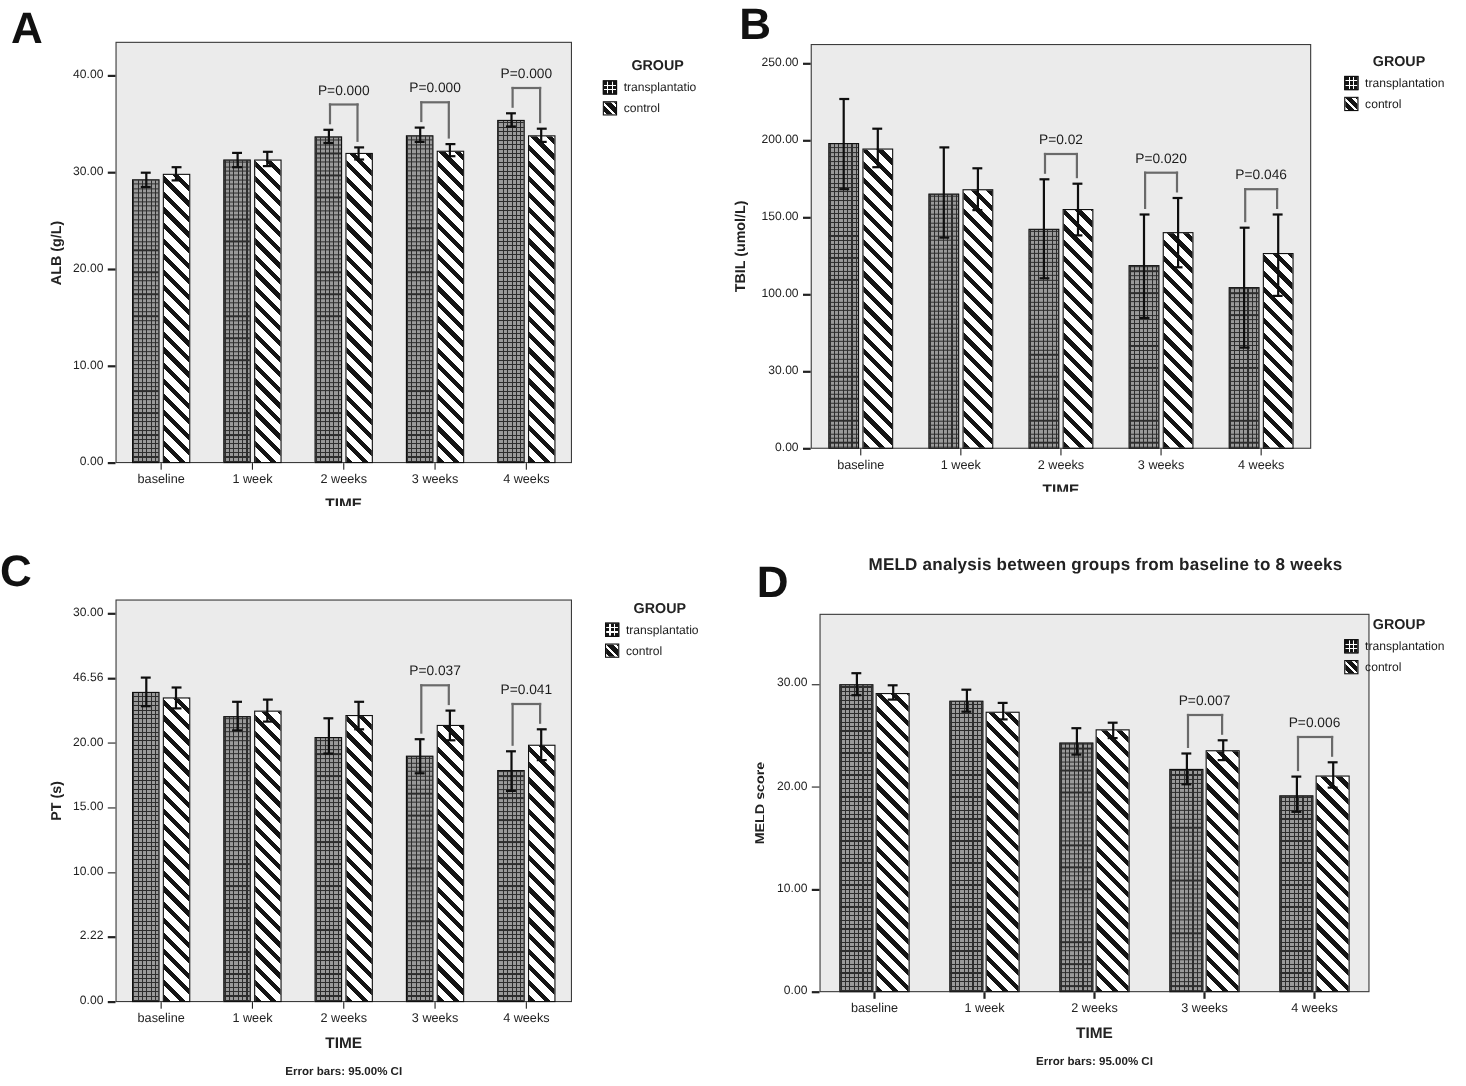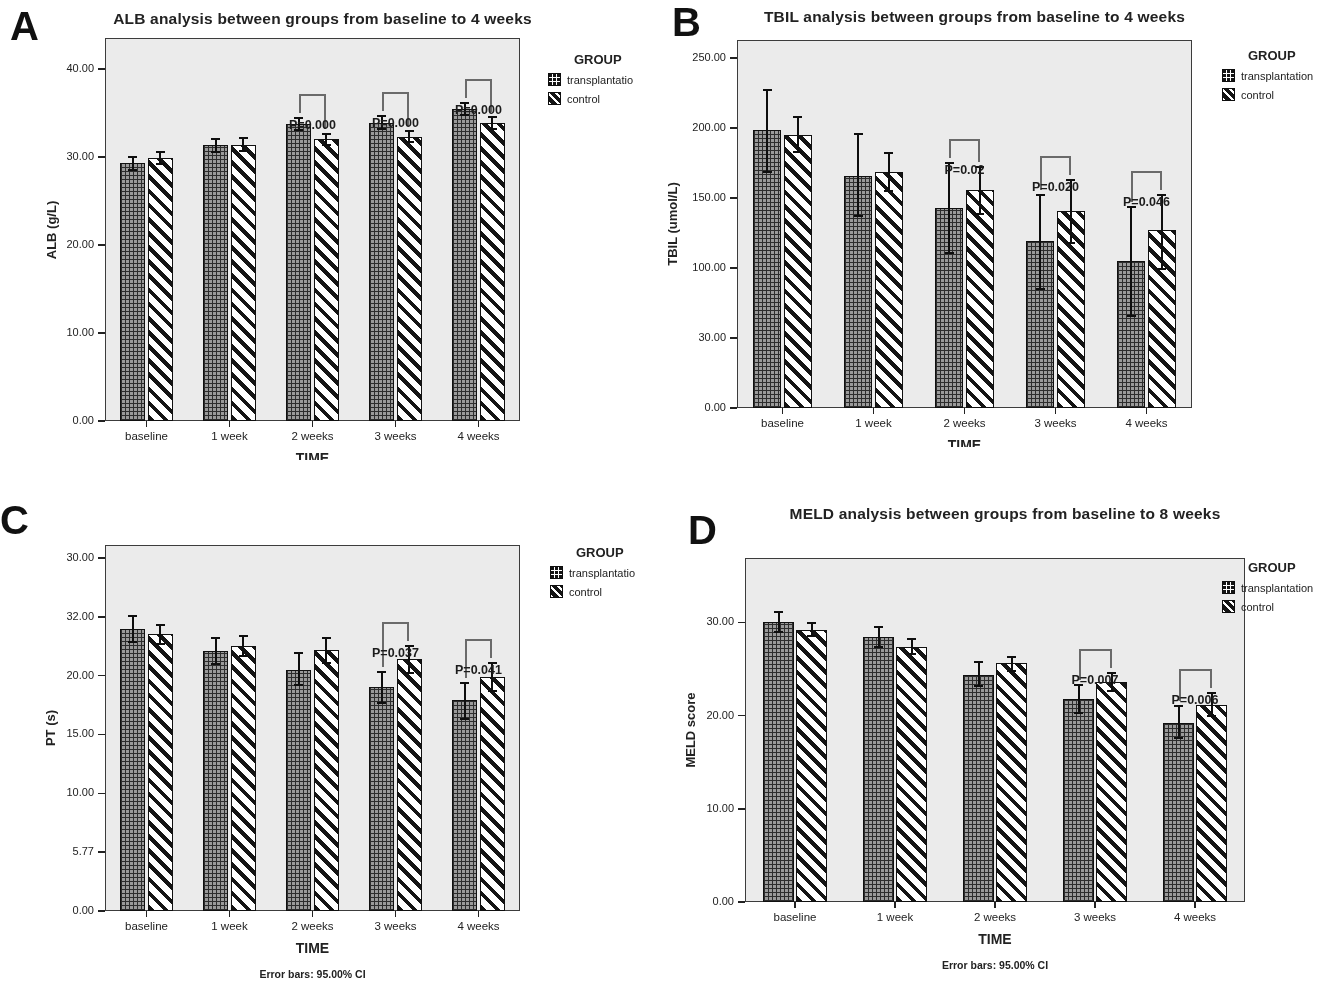--- a/index.html
+++ b/index.html
@@ -17,36 +17,35 @@
   .x-axis-title{font-size:14px;font-weight:bold;text-align:center;color:#222;line-height:14px;}
   .clipped{height:9px;overflow:hidden;}
   .error-caption{font-size:10.5px;font-weight:bold;text-align:center;color:#222;}
   .bar{box-sizing:border-box;border:1px solid #101010;}
   .pat-grid{background-color:#9a9a9a;
     background-image:repeating-linear-gradient(0deg,#2d2d2d 0 1px,transparent 1px 4px),
                      repeating-linear-gradient(90deg,#2d2d2d 0 1px,transparent 1px 4px);}
   .pat-diag{background:repeating-linear-gradient(45deg,#141414 0 4px,#ffffff 4px 10px);}
   .err-line{background:#0e0e0e;}
   .sig-line{background:#6a6a6a;}
-  .sig-label{font-size:12.5px;font-weight:bold;text-align:center;color:#1c1c1c;margin-top:43px;}
+  .sig-label{font-size:12.5px;font-weight:normal;text-align:center;color:#1c1c1c;}
   .legend-title{font-size:13px;font-weight:bold;color:#222;padding-left:26px;}
   .legend-item{display:flex;align-items:center;margin-top:6px;}
   .legend-swatch{width:13px;height:13px;border:1px solid #0e0e0e;box-sizing:border-box;margin-right:6px;flex:none;}
   .sw-grid{background-color:#141414;
     background-image:repeating-linear-gradient(0deg,transparent 0 3px,#fff 3px 4px),
                      repeating-linear-gradient(90deg,transparent 0 3px,#fff 3px 4px);}
   .sw-diag{background:repeating-linear-gradient(45deg,#fff 0 2px,#141414 2px 6px);}
   .legend-item-label{font-size:11px;color:#1c1c1c;white-space:nowrap;}
 </style>
 </head>
 <body>
 
 <div id="figure">
     <div class="abs panel-letter" style="left: 10px; top: 6px;">A</div>
-    <div class="abs chart-title" style="left: 85px; top: 10px; width: 475px;">ALB analysis between groups from baseline to 4 weeks</div>
     <div class="abs plot-box" style="left: 105px; top: 38px; width: 415px; height: 383px;"></div>
     <div class="abs y-tick-label" style="left: 39px; top: 414px; width: 55px;">0.00</div>
     <div class="abs tick-mark" style="left: 98px; top: 420.25px; width: 7px; height: 1.5px;"></div>
     <div class="abs y-tick-label" style="left: 39px; top: 325.954px; width: 55px;">10.00</div>
     <div class="abs tick-mark" style="left: 98px; top: 332.204px; width: 7px; height: 1.5px;"></div>
     <div class="abs y-tick-label" style="left: 39px; top: 237.908px; width: 55px;">20.00</div>
     <div class="abs tick-mark" style="left: 98px; top: 244.158px; width: 7px; height: 1.5px;"></div>
     <div class="abs y-tick-label" style="left: 39px; top: 149.862px; width: 55px;">30.00</div>
     <div class="abs tick-mark" style="left: 98px; top: 156.112px; width: 7px; height: 1.5px;"></div>
     <div class="abs y-tick-label" style="left: 39px; top: 61.8161px; width: 55px;">40.00</div>
@@ -120,21 +119,20 @@
       <div class="legend-item">
         <span class="legend-swatch sw-grid"></span>
         <span class="legend-item-label">transplantatio</span>
       </div>
       <div class="legend-item">
         <span class="legend-swatch sw-diag"></span>
         <span class="legend-item-label">control</span>
       </div>
     </div>
     <div class="abs panel-letter" style="left: 672px; top: 2px;">B</div>
-    <div class="abs chart-title" style="left: 717px; top: 8px; width: 515px;">TBIL analysis between groups from baseline to 4 weeks</div>
     <div class="abs plot-box" style="left: 737px; top: 40px; width: 455px; height: 368px;"></div>
     <div class="abs y-tick-label" style="left: 671px; top: 401px; width: 55px;">0.00</div>
     <div class="abs tick-mark" style="left: 730px; top: 407.25px; width: 7px; height: 1.5px;"></div>
     <div class="abs y-tick-label" style="left: 671px; top: 331.038px; width: 55px;">30.00</div>
     <div class="abs tick-mark" style="left: 730px; top: 337.288px; width: 7px; height: 1.5px;"></div>
     <div class="abs y-tick-label" style="left: 671px; top: 261.076px; width: 55px;">100.00</div>
     <div class="abs tick-mark" style="left: 730px; top: 267.326px; width: 7px; height: 1.5px;"></div>
     <div class="abs y-tick-label" style="left: 671px; top: 191.114px; width: 55px;">150.00</div>
     <div class="abs tick-mark" style="left: 730px; top: 197.364px; width: 7px; height: 1.5px;"></div>
     <div class="abs y-tick-label" style="left: 671px; top: 121.152px; width: 55px;">200.00</div>
@@ -213,29 +211,29 @@
       </div>
       <div class="legend-item">
         <span class="legend-swatch sw-diag"></span>
         <span class="legend-item-label">control</span>
       </div>
     </div>
     <div class="abs panel-letter" style="left: 0px; top: 500px;">C</div>
     <div class="abs plot-box" style="left: 105px; top: 545px; width: 415px; height: 366px;"></div>
     <div class="abs y-tick-label" style="left: 39px; top: 904px; width: 55px;">0.00</div>
     <div class="abs tick-mark" style="left: 98px; top: 910.25px; width: 7px; height: 1.5px;"></div>
-    <div class="abs y-tick-label" style="left: 39px; top: 845.158px; width: 55px;">5.77</div>
+    <div class="abs y-tick-label" style="left: 39px; top: 845.158px; width: 55px;">2.22</div>
     <div class="abs tick-mark" style="left: 98px; top: 851.408px; width: 7px; height: 1.5px;"></div>
     <div class="abs y-tick-label" style="left: 39px; top: 786.315px; width: 55px;">10.00</div>
     <div class="abs tick-mark" style="left: 98px; top: 792.565px; width: 7px; height: 1.5px;"></div>
     <div class="abs y-tick-label" style="left: 39px; top: 727.473px; width: 55px;">15.00</div>
     <div class="abs tick-mark" style="left: 98px; top: 733.723px; width: 7px; height: 1.5px;"></div>
     <div class="abs y-tick-label" style="left: 39px; top: 668.63px; width: 55px;">20.00</div>
     <div class="abs tick-mark" style="left: 98px; top: 674.88px; width: 7px; height: 1.5px;"></div>
-    <div class="abs y-tick-label" style="left: 39px; top: 609.788px; width: 55px;">32.00</div>
+    <div class="abs y-tick-label" style="left: 39px; top: 609.788px; width: 55px;">46.56</div>
     <div class="abs tick-mark" style="left: 98px; top: 616.038px; width: 7px; height: 1.5px;"></div>
     <div class="abs y-tick-label" style="left: 39px; top: 550.945px; width: 55px;">30.00</div>
     <div class="abs tick-mark" style="left: 98px; top: 557.195px; width: 7px; height: 1.5px;"></div>
     <div class="abs y-axis-title" style="left: -131px; top: 719px; width: 366px; height: 18px;">PT (s)</div>
     <div class="abs bar pat-grid" style="left: 119.77px; top: 628.556px; width: 25.73px; height: 282.444px;"></div>
     <div class="abs err-line" style="left: 131.635px; top: 615.611px; width: 2px; height: 25.8907px;"></div>
     <div class="abs err-line" style="left: 128.135px; top: 614.611px; width: 9px; height: 2px;"></div>
     <div class="abs err-line" style="left: 128.135px; top: 640.502px; width: 9px; height: 2px;"></div>
     <div class="abs bar pat-diag" style="left: 147.5px; top: 634.441px; width: 25.73px; height: 276.559px;"></div>
     <div class="abs err-line" style="left: 159.365px; top: 625.026px; width: 2px; height: 18.8296px;"></div>

